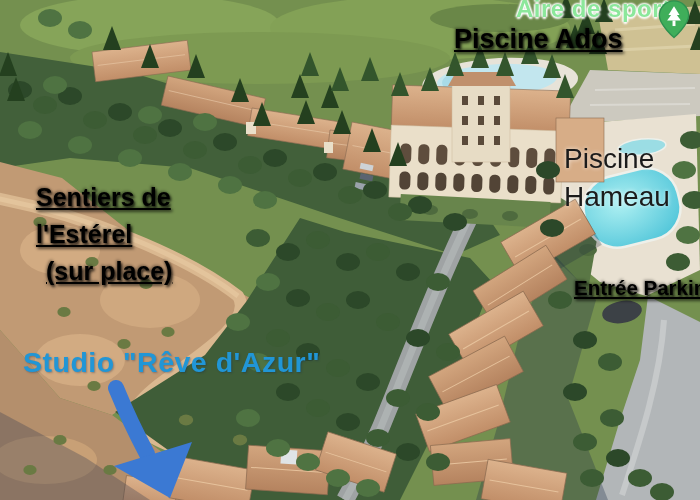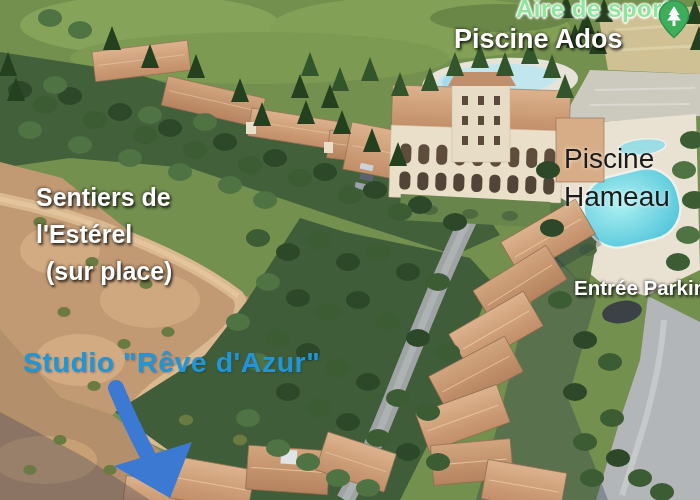--- a/index.html
+++ b/index.html
@@ -1,21 +1,21 @@
 <!DOCTYPE html>
 <html><head>
 <meta charset="utf-8">
 <style>
   html,body{margin:0;padding:0;background:#222;}
   #stage{position:relative;width:700px;height:500px;overflow:hidden;
          font-family:"Liberation Sans",sans-serif;background:#74904f;}
   #stage svg.scene{position:absolute;left:0;top:0;}
   .lbl{position:absolute;white-space:nowrap;}
-  .lbl-white{color:#ffffff;font-weight:bold;
-     text-shadow:1.5px 1.5px 3px rgba(0,0,0,.85),-1px -1px 3px rgba(0,0,0,.4);}
+  .lbl-white{color:#000000;font-weight:bold;
+     text-shadow:1.5px 1.5px 3px rgba(0,0,0,.85),-1px -1px 3px rgba(0,0,0,.4);text-decoration:underline;}
   #lbl-aire{left:516px;top:-5px;font-size:24px;font-weight:600;letter-spacing:.5px;
      color:#8ce79b;
      text-shadow:-1.5px 0 2px #fff,1.5px 0 2px #fff,0 -1.5px 2px #fff,0 1.5px 2px #fff;}
   #lbl-ados{left:454px;top:24px;font-size:27px;}
   #lbl-hameau{left:564px;top:140px;font-size:28px;font-weight:400;color:#1b1b1b;
      line-height:38px;text-shadow:0 0 4px rgba(255,255,255,.75);}
   #lbl-sentiers{left:36px;top:179px;font-size:25px;line-height:37px;}
   #lbl-sentiers .l3{margin-left:10px;}
   #lbl-parking{left:574px;top:276px;font-size:20.5px;}
   #lbl-studio{left:23px;top:346px;font-size:28.5px;font-weight:bold;letter-spacing:.5px;

